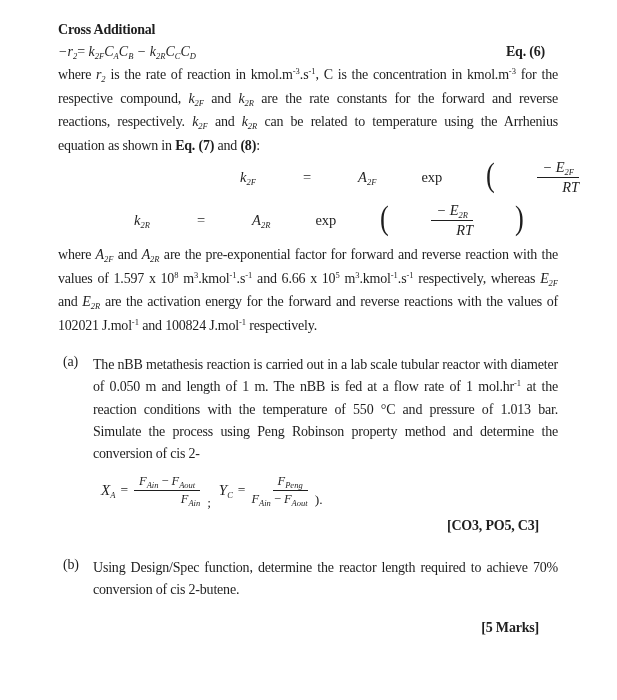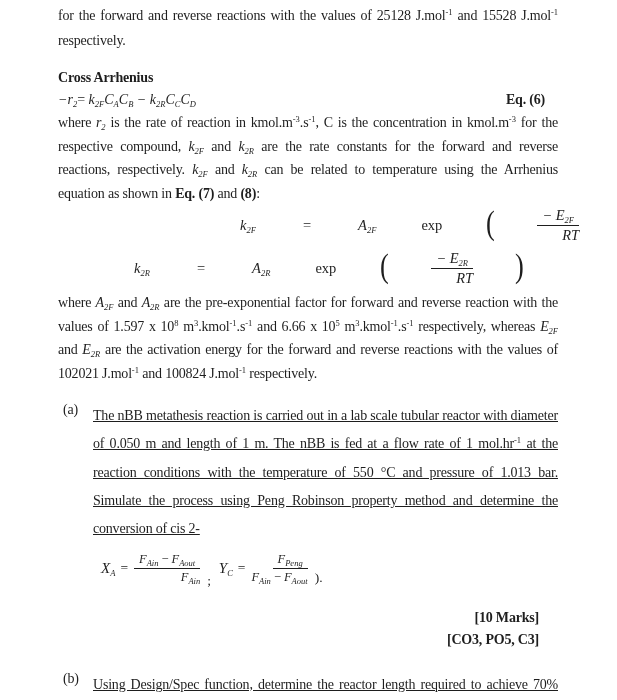--- a/index.html
+++ b/index.html
@@ -42,44 +42,43 @@
   .frac { display: inline-flex; flex-direction: column; align-items: flex-end; line-height: 1.25; margin: 0 1px; text-align: center; }
   .frac .num { border-bottom: 1px solid currentColor; padding: 0 5px; white-space: nowrap; }
   .frac .den { white-space: nowrap; }
   .mi { margin: 0 3px; }
 
   .p3 { margin-top: 4px; }
 
   .item { display: flex; margin-top: 16px; }
   .item .marker { flex: none; width: 35px; padding-left: 5px; }
   .item .body { flex: 1; }
-  .item .body .para { line-height: 28px; text-decoration: underline; }
+  .item .body .para { line-height: 22px; }
 
   .addinfo { display: flex; align-items: center; height: 50px; font-size: 13.5px; white-space: nowrap; }
   .addinfo .lead { align-self: flex-end; padding-bottom: 7px; }
   .addinfo .formula { display: inline-flex; align-items: center; letter-spacing: 0; margin-left: 8px; }
   .addinfo .frac { font-size: 12.5px; line-height: 1.3; }
   .addinfo .sym { font-size: 15px; }
   .addinfo .eqs { margin: 0 5px; }
   .addinfo .semi { align-self: flex-end; padding-bottom: 4px; margin-left: 6px; }
   .addinfo .closep { align-self: flex-end; padding-bottom: 7px; margin-left: 6px; letter-spacing: 0; }
 
   .marksrow { text-align: right; padding-right: 19px; font-weight: bold; line-height: 22px; }
   .marks-first { margin-top: 14px; }
   .itemb { margin-top: 20px; }
   .marks-last { margin-top: 16px; }
 </style>
 </head>
 <body>
 
 <div class="page">
 
-  <p class="para p1"><span>for the forward and reverse reactions with the values of 25128 J.mol</span><span class="sup">-1</span><span> and 15528 J.mol</span><span class="sup">-1</span><span> respectively.</span></p>
 
-  <div class="heading">Cross Arrhenius</div>
+  <div class="heading">Cross Additional</div>
 
   <div class="eq6row">
     <span class="eq6body"><span class="it">−r</span><span class="sub it">2</span><span>= </span><span class="it">k</span><span class="sub it">2F</span><span class="it">C</span><span class="sub it">A</span><span class="it">C</span><span class="sub it">B</span><span class="it"> − </span><span class="it">k</span><span class="sub it">2R</span><span class="it">C</span><span class="sub it">C</span><span class="it">C</span><span class="sub it">D</span></span>
     <span class="eqlabel">Eq. (6)</span>
   </div>
 
   <p class="para"><span>where </span><span class="it">r</span><span class="sub it">2</span><span> is the rate of reaction in kmol.m</span><span class="sup">-3</span><span>.s</span><span class="sup">-1</span><span>, C is the concentration in kmol.m</span><span class="sup">-3</span><span> for the respective compound, </span><span class="it">k</span><span class="sub it">2F</span><span> and </span><span class="it">k</span><span class="sub it">2R</span><span> are the rate constants for the forward and reverse reactions, respectively. </span><span class="it">k</span><span class="sub it">2F</span><span> and </span><span class="it">k</span><span class="sub it">2R</span><span> can be related to temperature using the Arrhenius equation as shown in </span><span class="bd">Eq. (7)</span><span> and </span><span class="bd">(8)</span><span>:</span></p>
 
   <div class="eqrow eq7row">
     <span class="eqbody">
@@ -143,21 +142,20 @@
             <span class="den">
               <span class="it">F</span><span class="sb it">Ain</span><span class="mi">−</span><span class="it">F</span><span class="sb it">Aout</span>
             </span>
           </span>
         </span>
         <span class="closep">).</span>
       </div>
     </div>
   </div>
 
-  <div class="marksrow marks-first">[10 Marks]</div>
   <div class="marksrow">[CO3, PO5, C3]</div>
 
   <div class="item itemb">
     <span class="marker">(b)</span>
     <div class="body">
       <p class="para">Using Design/Spec function, determine the reactor length required to achieve 70% conversion of cis 2-butene.</p>
     </div>
   </div>
 
   <div class="marksrow marks-last">[5 Marks]</div>

